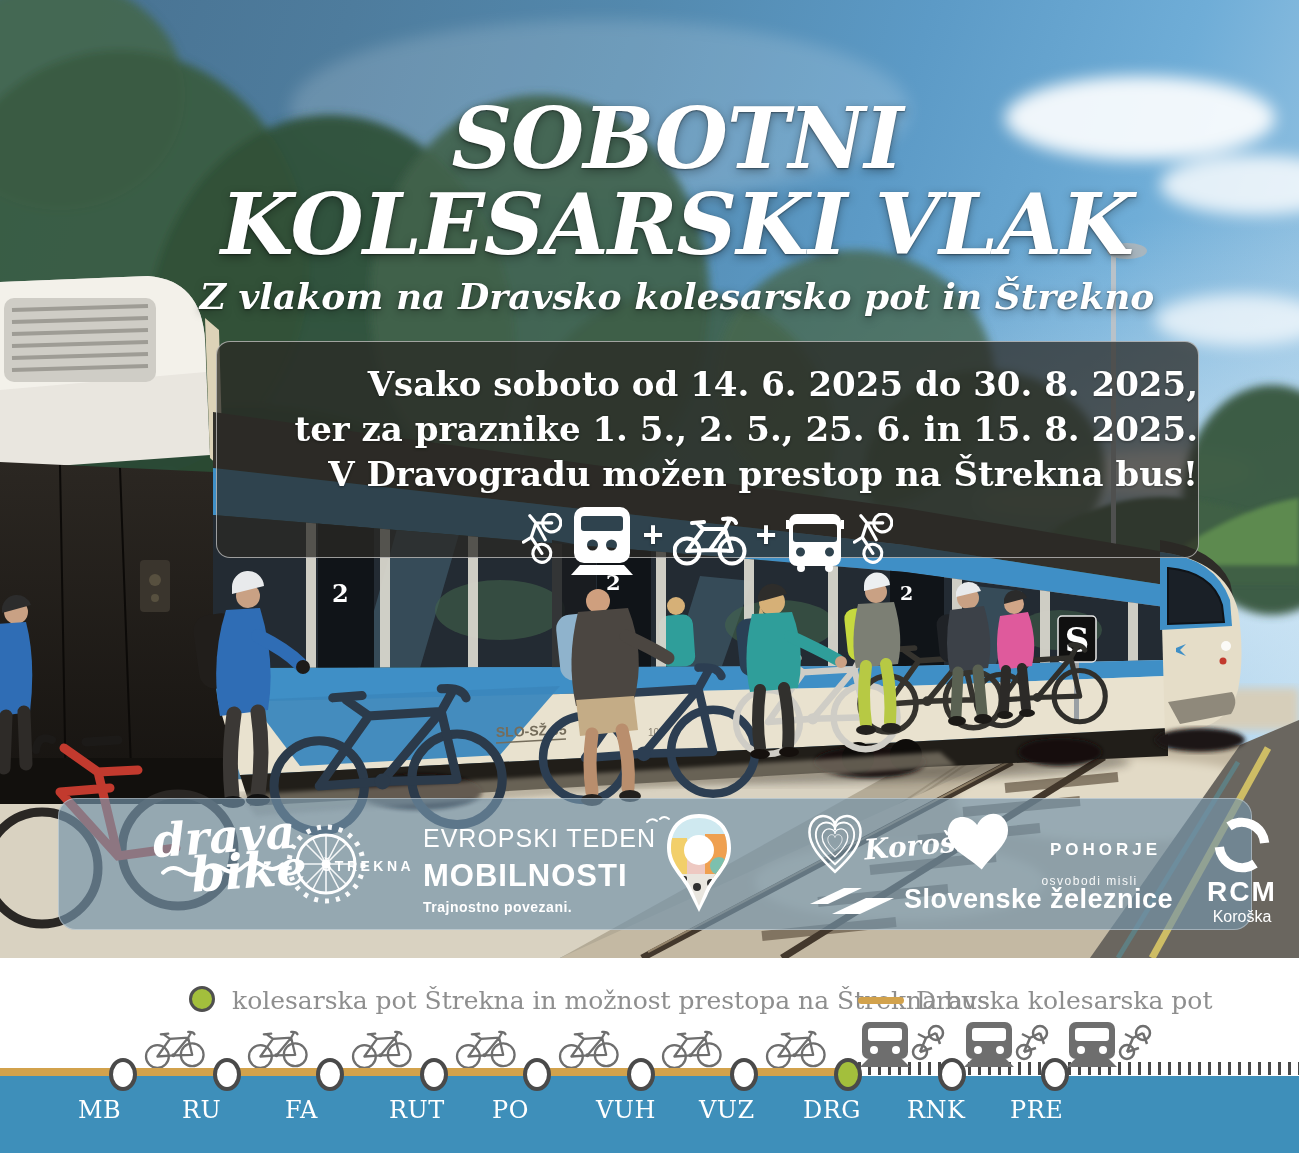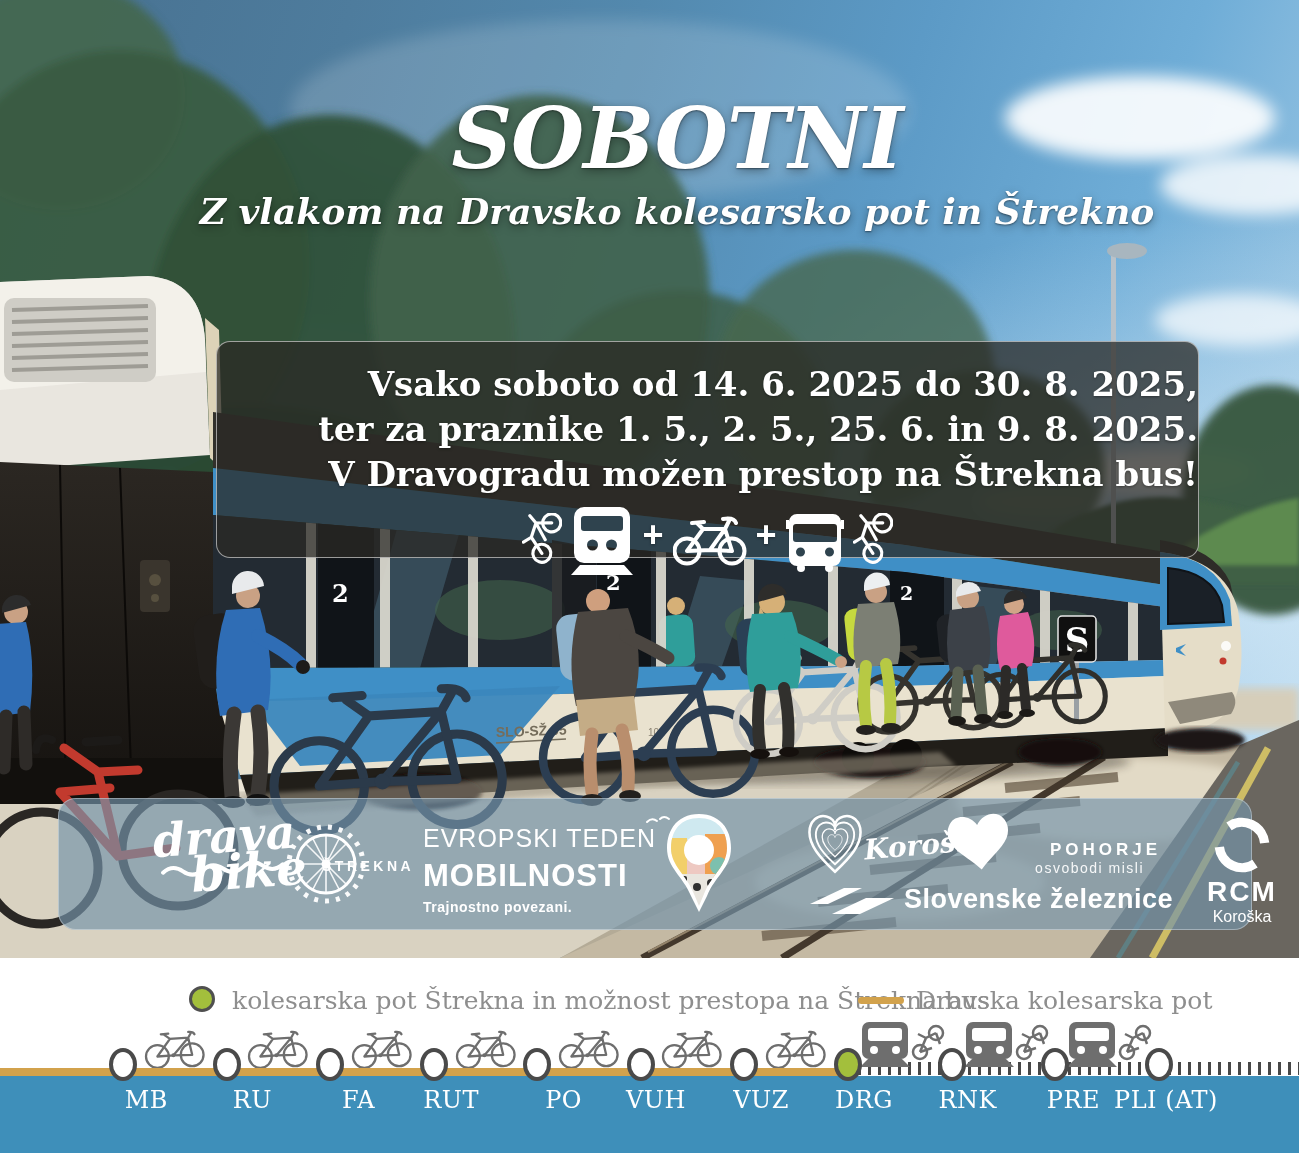--- a/index.html
+++ b/index.html
@@ -36,39 +36,39 @@
   .lg-drava{left:96px;top:18px;transform:rotate(-4deg);font:bold italic 46px/0.9 var(--serif);}
   .lg-drava .l2{margin:-6px 0 0 36px;font-size:48px;}
   .lg-drava svg{position:absolute;left:6px;top:44px;}
   .lg-etm{left:365px;top:26px;font-family:var(--sans);}
   .lg-etm .l1{font-size:25px;font-weight:400;letter-spacing:1px;}
   .lg-etm .l2{font-size:31px;font-weight:bold;letter-spacing:1px;margin-top:5px;}
   .lg-etm .l3{font-size:14px;font-weight:bold;margin-top:5px;letter-spacing:.5px;}
   .lg-koroska-text{left:806px;top:30px;transform:rotate(-5deg);font:bold italic 28px var(--serif);}
   .lg-pohorje-text{left:960px;top:42px;font-family:var(--sans);text-align:center;}
   .lg-pohorje-text .l1{font-size:17px;font-weight:bold;letter-spacing:4px;margin-left:32px;}
-  .lg-pohorje-text .l2{font-size:14px;letter-spacing:1.5px;opacity:.92;margin-top:0;}
+  .lg-pohorje-text .l2{font-size:12px;letter-spacing:1.5px;opacity:.92;margin-top:14px;}
   .lg-sz-text{left:846px;top:86px;font:bold 27px var(--sans);letter-spacing:.5px;}
   .lg-rcm-text{left:1146px;top:78px;width:76px;text-align:center;font-family:var(--sans);}
   .lg-rcm-text .l1{font-size:28px;font-weight:bold;letter-spacing:2px;}
   .lg-rcm-text .l2{font-size:16px;margin-top:0px;}
   
   .bottom-area{position:absolute;left:0;top:958px;width:1299px;height:195px;background:#fff;}
   .legend-dot{position:absolute;left:189px;top:28px;width:26px;height:26px;border-radius:50%;
     background:var(--green);border:3px solid #4f4f4f;box-sizing:border-box;}
   .legend-text{position:absolute;color:#8e8e8e;font:25px var(--serif);top:28px;}
   .legend-text.t1{left:232px;}
   .legend-dash{position:absolute;left:858px;top:39px;width:46px;height:7px;border-radius:4px;background:var(--gold);}
   .legend-text.t2{left:916px;}
   .route-gold{position:absolute;left:0;top:110px;width:852px;height:8px;background:var(--gold);}
   .route-hatch{position:absolute;left:848px;top:104px;width:451px;height:13px;
     background:repeating-linear-gradient(90deg,#474747 0 3px,rgba(0,0,0,0) 3px 10px);}
   .route-band{position:absolute;left:0;top:118px;width:1299px;height:77px;background:var(--band-blue);}
   .route-icons{position:absolute;left:0;top:62px;}
-  .station{position:absolute;top:88px;width:90px;text-align:right;}
+  .station{position:absolute;top:98px;width:90px;text-align:left;}
   .st-dot{width:28px;height:33px;margin:2px auto 0;border-radius:50%;background:#fff;
     border:4px solid #4a4a4a;box-sizing:border-box;}
   .st-dot.active{background:var(--green);}
   .st-label{margin-top:5px;color:#fff;font:24px var(--serif);letter-spacing:.5px;white-space:nowrap;}
 </style>
 </head>
 <body>
 
 <div class="poster">
 
@@ -350,26 +350,27 @@
           <path d="M1000,616 Q994,646 1000,670 L1032,666 Q1038,640 1028,612 Z" fill="#df5a9c"></path>
           <path d="M1006,670 L1004,710 M1022,668 L1026,708" stroke="#2c2a28" stroke-width="10" stroke-linecap="round" fill="none"></path>
           <ellipse cx="1005" cy="715" rx="8" ry="4" fill="#1c1a17"></ellipse>
             <ellipse cx="1027" cy="713" rx="8" ry="4" fill="#1c1a17"></ellipse>
         </g>
       </g>
     </svg>
 
     <div class="title-block">
       <div class="title-line">SOBOTNI</div>
+      <div class="title-line">KOLESARSKI VLAK</div>
       <div class="subtitle">Z vlakom na Dravsko kolesarsko pot in Štrekno</div>
     </div>
 
     <div class="info-box">
       <div class="info-line">Vsako soboto od 14. 6. 2025 do 30. 8. 2025,</div>
-      <div class="info-line">ter za praznike 1. 5., 2. 5., 25. 6. in 9. 8. 2025.</div>
+      <div class="info-line">ter za praznike 1. 5., 2. 5., 25. 6. in 15. 8. 2025.</div>
       <div class="info-line">V Dravogradu možen prestop na Štrekna bus!</div>
       <div class="icon-row">
         <svg width="40" height="56" viewBox="0 0 40 56">
           <g transform="translate(18,46) rotate(-72)" stroke="#fff" stroke-width="3.2" fill="none" stroke-linecap="round">
             <circle cx="6" cy="0" r="9"></circle>
               <circle cx="38" cy="0" r="9"></circle>
             <path d="M6,0 L18,-15 L33,-15 L38,0 M18,-15 L11,-21 M33,-15 L38,-23 M33,-15 L20,-1"></path>
           </g>
         </svg>
         <svg width="62" height="68" viewBox="0 0 62 68">
@@ -561,18 +562,14 @@
         <div class="st-label">DRG</div>
       </div>
     <div class="station" style="left:907px">
         <div class="st-dot"></div>
         <div class="st-label">RNK</div>
       </div>
     <div class="station" style="left:1010px">
         <div class="st-dot"></div>
         <div class="st-label">PRE</div>
       </div>
-    <div class="station" style="left:1114px">
-        <div class="st-dot"></div>
-        <div class="st-label">PLI (AT)</div>
-      </div>
   </div>
 </div>
 
 </body></html>

